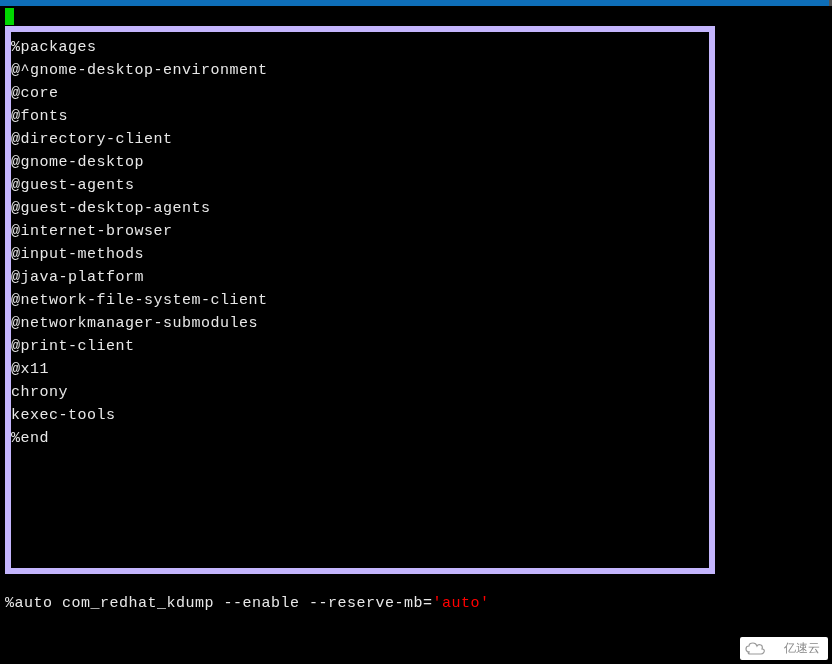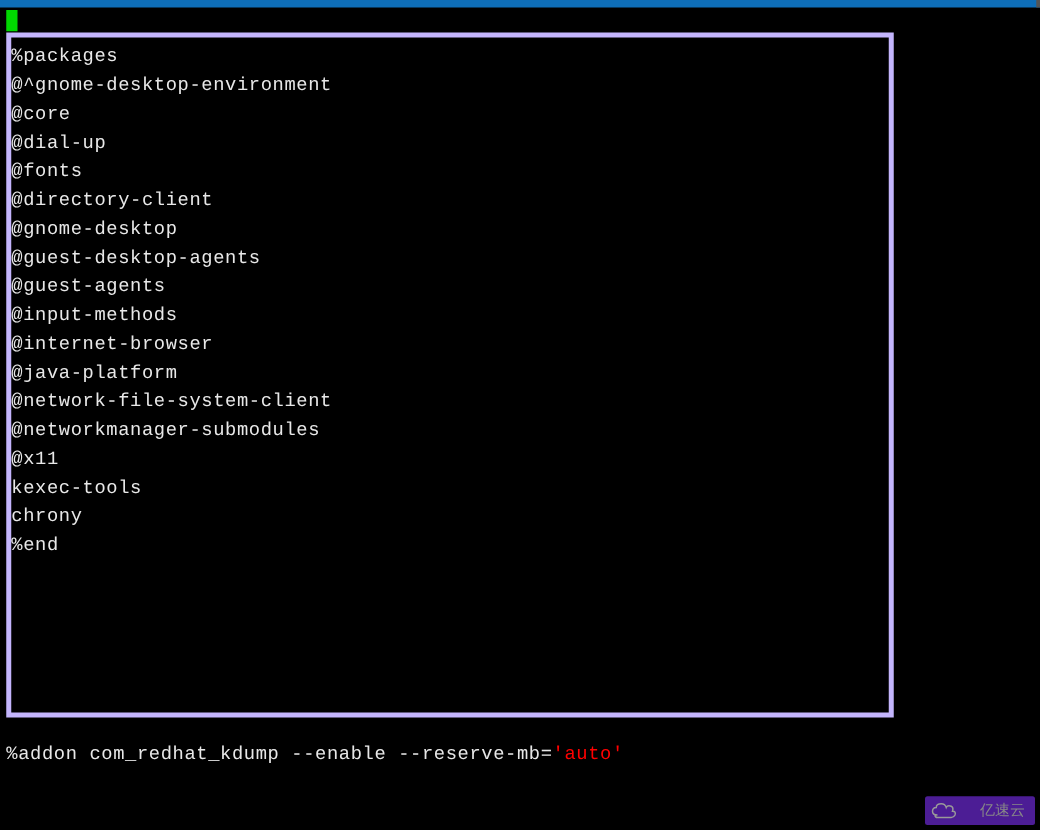--- a/index.html
+++ b/index.html
@@ -33,21 +33,21 @@
     
     .cursor-block {
       display: inline-block;
       width: 9px;
       height: 17px;
       background: #00d800;
       vertical-align: middle;
     }
     
     .selection-box {
-      border: 4px solid #c4b5fd;
+      border: 6px solid #c4b5fd;
       padding: 4px 0px 4px 0px;
       margin-top: 1px;
       height: 548px;
       width: 710px;
     }
     
     .line {
       line-height: 23px;
       letter-spacing: 0.5px;
       white-space: pre;
@@ -61,21 +61,21 @@
     }
     
     .red-text {
       color: #ff0000;
     }
     
     .watermark {
       position: absolute;
       bottom: 4px;
       right: 4px;
-      background: #4c1d95;
+      background: #ffffff;
       color: #888;
       font-family: 'Microsoft YaHei', Arial, sans-serif;
       font-size: 12px;
       padding: 3px 8px 3px 4px;
       display: flex;
       align-items: center;
       gap: 20px;
       border-radius: 2px;
     }
     
@@ -96,39 +96,39 @@
 <div class="title-bar"></div>
 
 <div class="terminal-area">
   
   <span class="cursor-block"></span>
   
   <div class="selection-box">
     <div class="line">%packages</div>
     <div class="line">@^gnome-desktop-environment</div>
     <div class="line">@core</div>
-    <div class="line">@dial-up</div>
     <div class="line">@fonts</div>
     <div class="line">@directory-client</div>
     <div class="line">@gnome-desktop</div>
+    <div class="line">@guest-agents</div>
     <div class="line">@guest-desktop-agents</div>
-    <div class="line">@guest-agents</div>
+    <div class="line">@internet-browser</div>
     <div class="line">@input-methods</div>
-    <div class="line">@internet-browser</div>
     <div class="line">@java-platform</div>
     <div class="line">@network-file-system-client</div>
     <div class="line">@networkmanager-submodules</div>
+    <div class="line">@print-client</div>
     <div class="line">@x11</div>
+    <div class="line">chrony</div>
     <div class="line">kexec-tools</div>
-    <div class="line">chrony</div>
     <div class="line"></div>
     <div class="line">%end</div>
   </div>
   
-  <div class="bottom-line"><span>%addon com_redhat_kdump --enable --reserve-mb=</span><span class="red-text">'</span><span class="red-text">auto</span><span class="red-text">'</span></div>
+  <div class="bottom-line"><span>%auto com_redhat_kdump --enable --reserve-mb=</span><span class="red-text">'</span><span class="red-text">auto</span><span class="red-text">'</span></div>
   
 </div>
 
 <div class="watermark">
   <span class="watermark-icon">
     <svg width="22" height="14" viewBox="0 0 22 14">
       <path d="M 6 10 Q 2 10 2 7 Q 2 4 5 4 Q 5 1 9 1 Q 12 1 13 4 Q 14 2 17 3 Q 19 4 18 7 Q 21 7 20 10 Q 19 12 17 12 L 6 12 Q 4 12 4 10" fill="none" stroke="#999" stroke-width="1.2"></path>
     </svg>
   </span>
   <span>亿速云</span>

